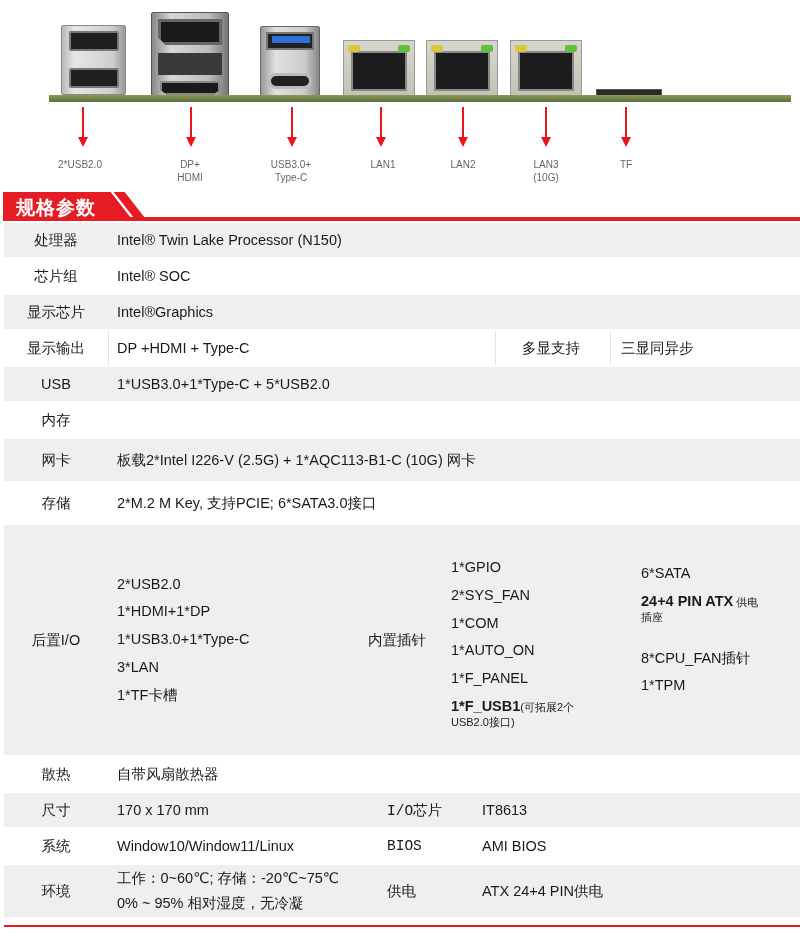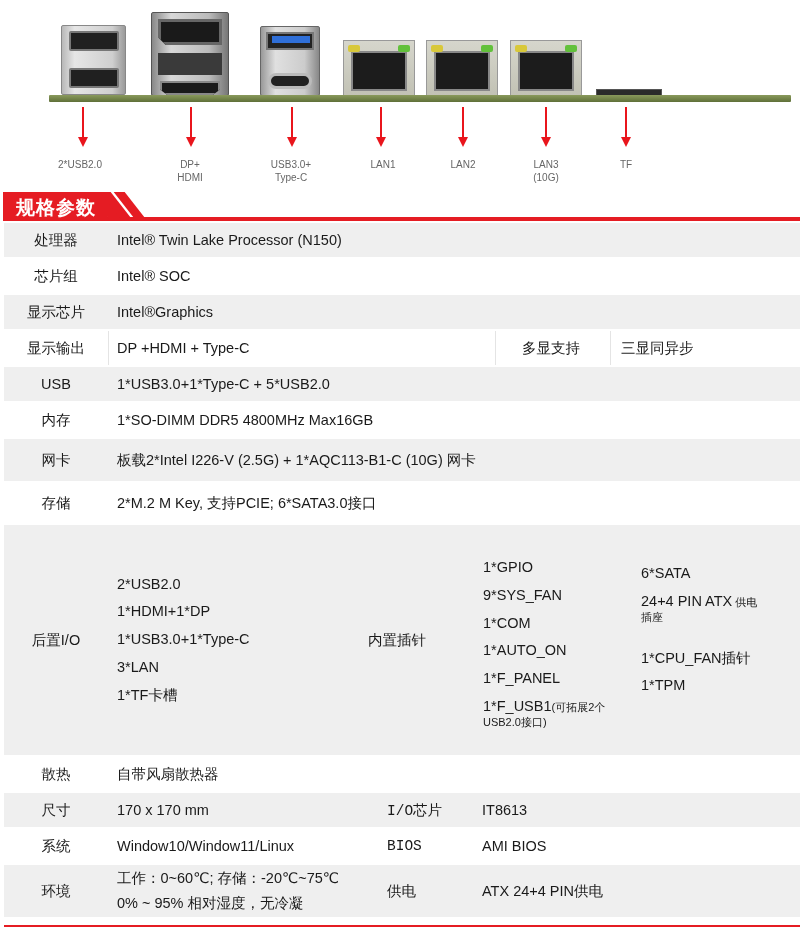--- a/index.html
+++ b/index.html
@@ -176,21 +176,20 @@
     <div class="cell" style="left:617px">三显同异步</div>
   </div>
 
   <div class="row gray" style="height:36px">
     <div class="cell c-label">USB</div>
     <div class="cell c-val">1*USB3.0+1*Type-C + 5*USB2.0</div>
   </div>
 
   <div class="row white" style="height:36px">
     <div class="cell c-label">内存</div>
-    <div class="cell c-val">1*SO-DIMM DDR5 4800MHz Max16GB</div>
   </div>
 
   <div class="row gray" style="height:44px">
     <div class="cell c-label">网卡</div>
     <div class="cell c-val">板载2*Intel I226-V (2.5G) + 1*AQC113-B1-C (10G) 网卡</div>
   </div>
 
   <div class="row white" style="height:42px">
     <div class="cell c-label">存储</div>
     <div class="cell c-val">2*M.2 M Key, 支持PCIE; 6*SATA3.0接口</div>
@@ -199,34 +198,34 @@
   <div class="row gray" style="height:232px">
     <div class="cell c-label">后置I/O</div>
     <div class="cell c-val multi rear-list">
       <span>2*USB2.0</span>
       <span>1*HDMI+1*DP</span>
       <span>1*USB3.0+1*Type-C</span>
       <span>3*LAN</span>
       <span>1*TF卡槽</span>
     </div>
     <div class="cell" style="left:364px">内置插针</div>
-    <div class="cell multi int-list" style="left:479px; top:2px">
+    <div class="cell multi int-list" style="left:447px; top:2px">
       <span>1*GPIO</span>
-      <span>9*SYS_FAN</span>
+      <span>2*SYS_FAN</span>
       <span>1*COM</span>
       <span>1*AUTO_ON</span>
       <span>1*F_PANEL</span>
-      <span class="wrapline" style="margin-top:6px"><b style="font-weight:normal">1*F_USB1</b><b class="small-note" style="font-weight:normal">(可拓展2个</b></span>
+      <span class="wrapline" style="margin-top:6px"><b style="font-weight:bold">1*F_USB1</b><b class="small-note" style="font-weight:normal">(可拓展2个</b></span>
       <span class="wrapline small-note">USB2.0接口)</span>
     </div>
     <div class="cell multi int-list" style="left:637px; width:140px; top:-10px">
       <span>6*SATA</span>
-      <span class="wrapline" style="margin-top:6px"><b style="font-weight:normal">24+4 PIN ATX</b><b class="small-note" style="font-weight:normal"> 供电</b></span>
+      <span class="wrapline" style="margin-top:6px"><b style="font-weight:bold">24+4 PIN ATX</b><b class="small-note" style="font-weight:normal"> 供电</b></span>
       <span class="wrapline small-note" style="margin-bottom:20px">插座</span>
-      <span>1*CPU_FAN插针</span>
+      <span>8*CPU_FAN插针</span>
       <span>1*TPM</span>
     </div>
   </div>
 
   <div class="row white" style="height:36px">
     <div class="cell c-val">自带风扇散热器</div>
     <div class="cell c-label">散热</div>
   </div>
 
   <div class="row gray" style="height:36px">

